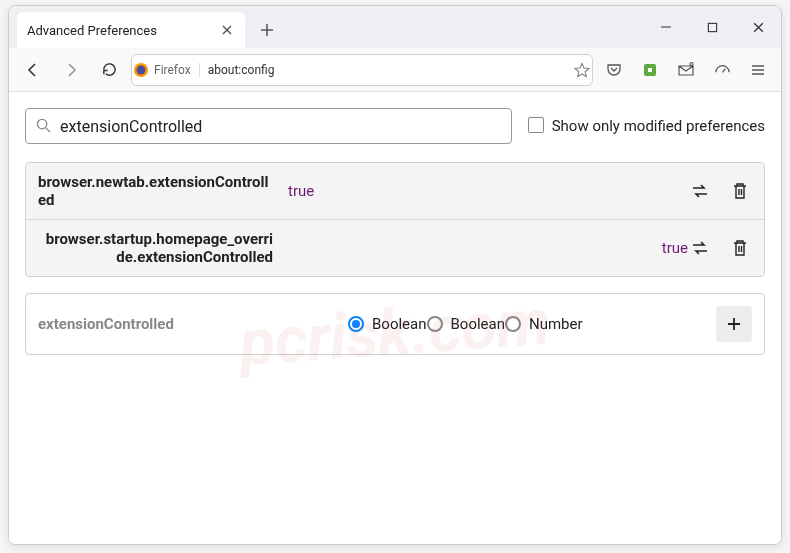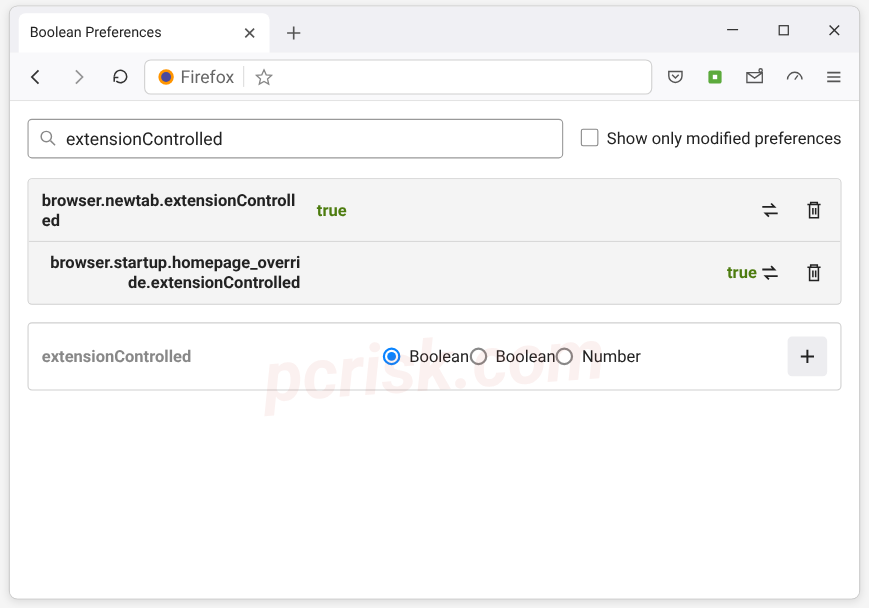--- a/index.html
+++ b/index.html
@@ -79,23 +79,23 @@
       cursor: pointer;
     }
     .address-bar {
       flex: 1;
       height: 32px;
       background: #fff;
       border: 1px solid #d0d0d0;
       border-radius: 6px;
       display: flex;
       align-items: center;
-      padding: 0 10px;
+      padding: 0 0;
       gap: 4px;
-      font-size: 16px;
+      font-size: 12px;
     }
     .ff-logo {
       width: 18px; height: 18px;
       display: flex; align-items: center; justify-content: center;
     }
     .ff-text { color: #666; padding-right: 2px; border-right: 1px solid #ddd; padding-right: 8px; margin-right: 4px;}
     .url-text { color: #333; flex: 1; }
     .star-btn { width: 20px; height: 20px; display: flex; align-items: center; justify-content: center; color: #888; cursor: pointer; }
     .toolbar-icon {
       width: 30px; height: 30px;
@@ -156,23 +156,23 @@
     .pref-name {
       width: 250px;
       font-weight: bold;
       font-size: 15px;
       color: #222;
       word-break: break-word;
       padding-right: 15px;
     }
     .pref-value {
       flex: 1;
-      font-weight: bold;
+      font-weight: normal;
       font-size: 15px;
-      color: #4d7c0f;
+      color: #701a75;
     }
     .pref-actions {
       display: flex;
       gap: 16px;
     }
     .action-btn {
       width: 24px; height: 24px;
       display: flex; align-items: center; justify-content: center;
       color: #222;
       cursor: pointer;
@@ -240,21 +240,21 @@
       white-space: nowrap;
     }
   </style>
 </head>
 <body>
 
 <div class="window">
 
   <div class="titlebar">
     <div class="tab">
-      <span class="tab-title">Boolean Preferences</span>
+      <span class="tab-title">Advanced Preferences</span>
       <span class="tab-close">
         <svg width="12" height="12" viewBox="0 0 12 12">
             <path d="M2 2 L10 10 M10 2 L2 10" stroke="currentColor" stroke-width="1.5" fill="none"></path>
           </svg>
       </span>
     </div>
     <div class="new-tab-btn">
       <svg width="14" height="14" viewBox="0 0 14 14">
           <path d="M7 1 V13 M1 7 H13" stroke="currentColor" stroke-width="1.5"></path>
         </svg>
@@ -295,20 +295,21 @@
         </svg>
     </div>
     <div class="address-bar">
       <span class="ff-logo">
         <svg width="16" height="16" viewBox="0 0 16 16">
             <circle cx="8" cy="8" r="7" fill="#ff9500"></circle>
             <circle cx="8" cy="8" r="4.5" fill="#4a4a9e"></circle>
           </svg>
       </span>
       <span class="ff-text">Firefox</span>
+      <span class="url-text">about:config</span>
       <span class="star-btn">
         <svg width="16" height="16" viewBox="0 0 16 16">
             <path d="M8 1.5 L10 6 L15 6.5 L11.2 9.8 L12.3 14.5 L8 12 L3.7 14.5 L4.8 9.8 L1 6.5 L6 6 Z" stroke="currentColor" stroke-width="1.2" fill="none"></path>
           </svg>
       </span>
     </div>
     <div class="toolbar-icon">
       <svg width="16" height="16" viewBox="0 0 16 16">
           <path d="M2 3 h12 v4 a6 6 0 0 1 -12 0 Z M5 6 l3 3 l3 -3" stroke="currentColor" stroke-width="1.3" fill="none"></path>
         </svg>

